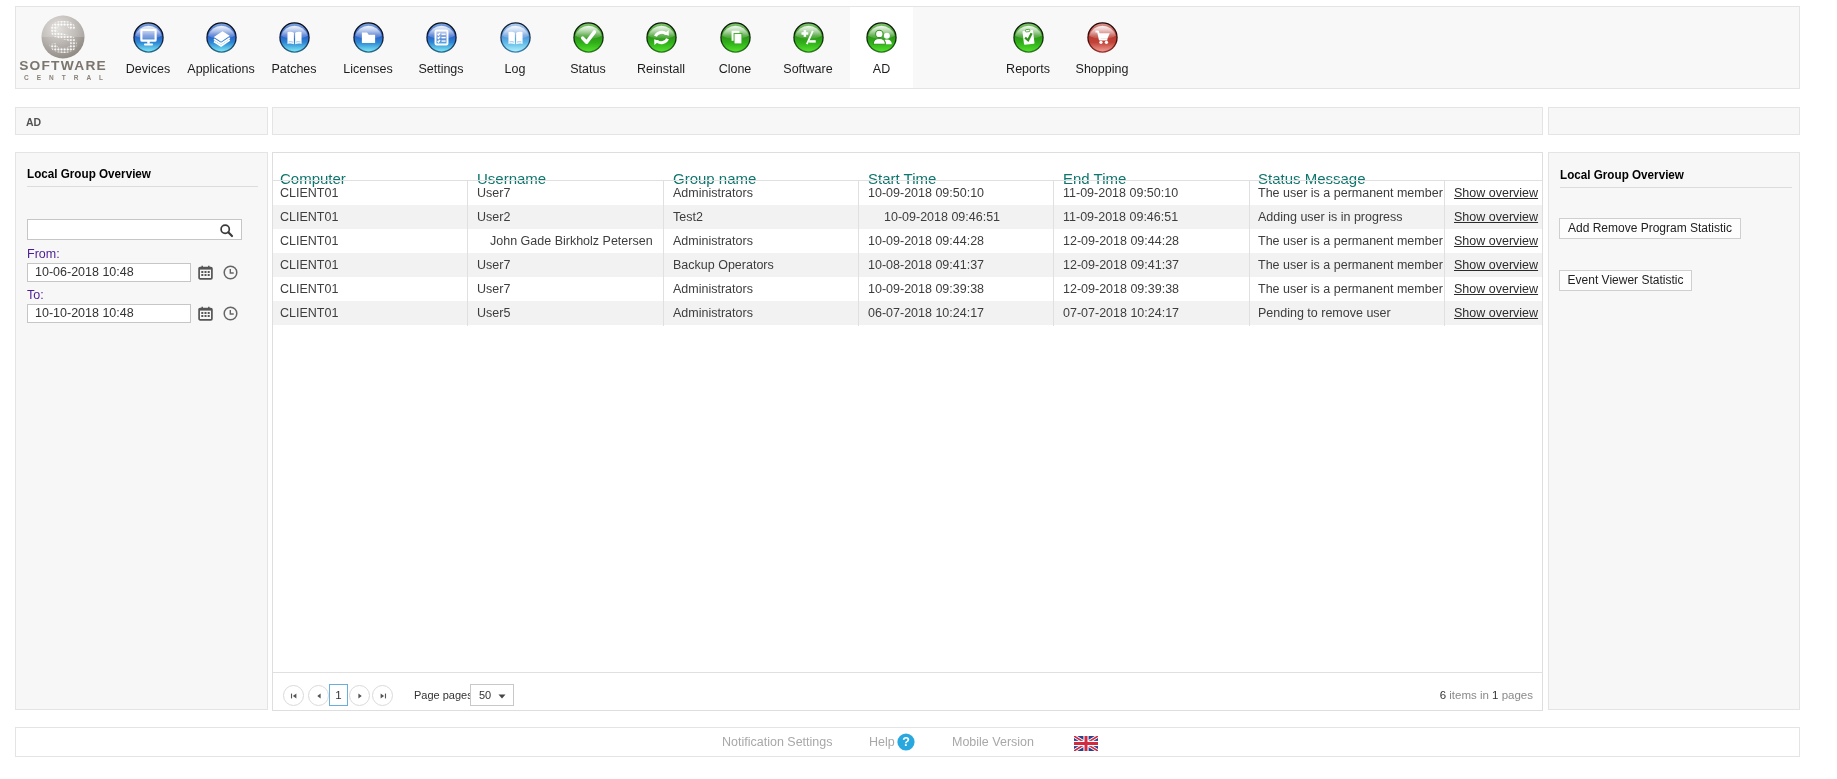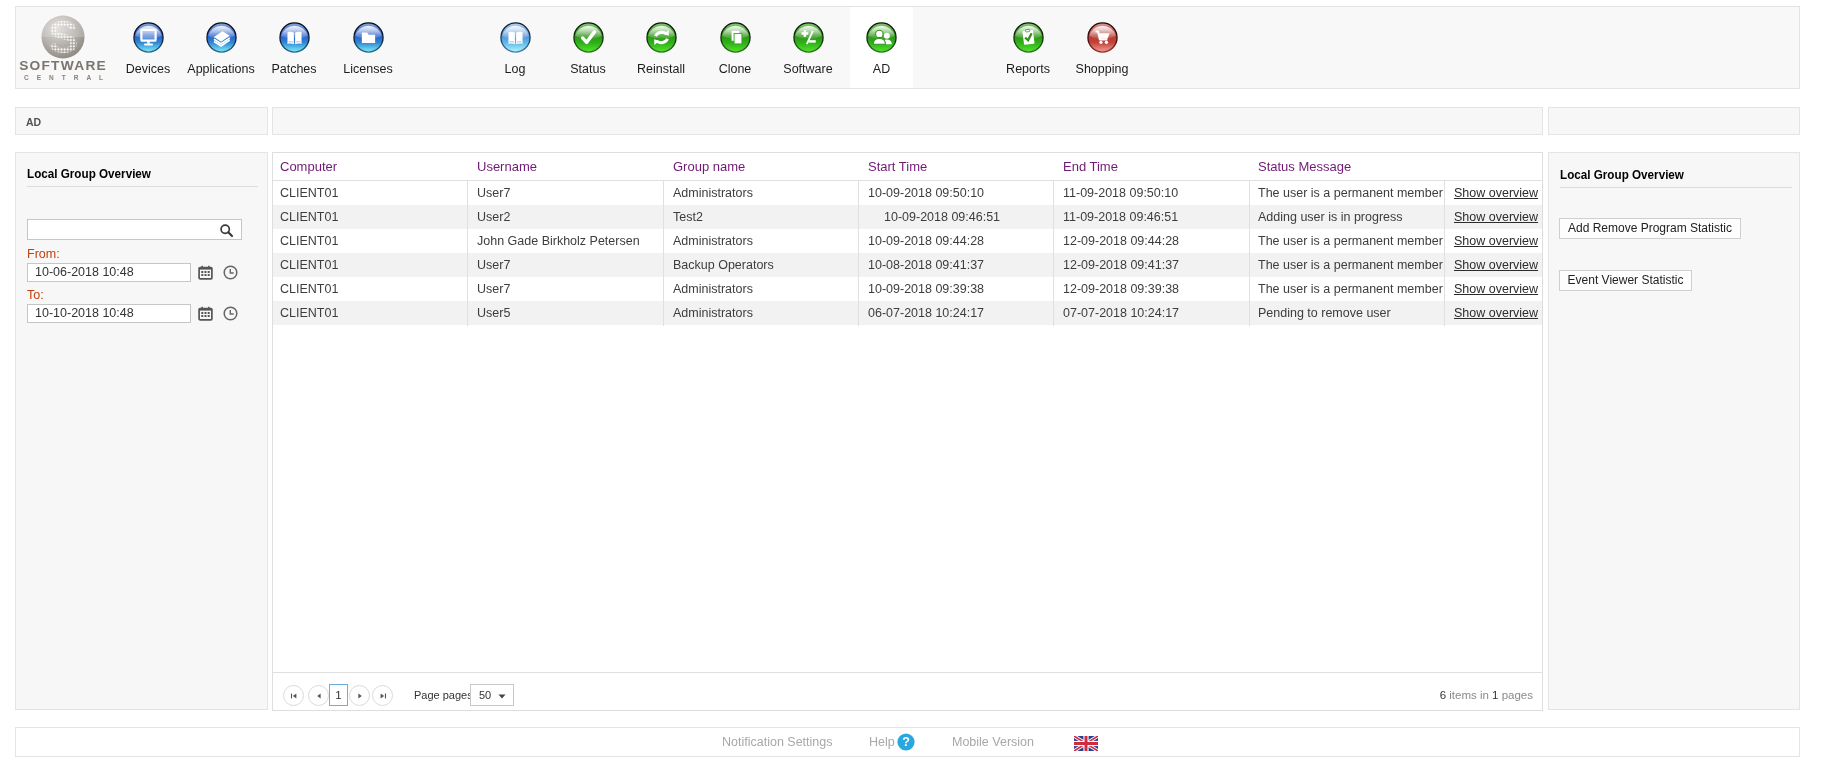--- a/index.html
+++ b/index.html
@@ -18,26 +18,26 @@
   #crumb1 { left:15px; width:253px; }
   #crumb2 { left:272px; width:1271px; }
   #crumb3 { left:1548px; width:252px; }
   #crumb1 span { position:absolute; left:10px; top:8px; font-size:10.5px; font-weight:bold; color:#525252; }
 
   
   #lpanel { left:15px; top:152px; width:253px; height:558px; background:#f7f7f7; border:1px solid #e4e4e4; }
   .ptitle { position:absolute; left:11px; font-size:13.5px; font-weight:bold; color:#000; transform:scaleX(0.865); transform-origin:0 50%; white-space:nowrap; }
   .phr { position:absolute; left:11px; height:1px; background:#dcdcdc; }
   #searchbox { position:absolute; left:11px; top:66px; width:215px; height:21px; background:#fff; border:1px solid #c6c6c6; }
-  .dlabel { position:absolute; left:11px; font-size:12.5px; color:#c2410c; }
+  .dlabel { position:absolute; left:11px; font-size:12.5px; color:#4c1d95; }
   .dinput { position:absolute; left:11px; width:164px; height:19px; background:#fff; border:1px solid #c6c6c6; font-size:12.5px; color:#333; line-height:17px; padding-left:7px; }
 
   
   #tarea { left:272px; top:152px; width:1271px; height:559px; background:#fff; border:1px solid #dedede; }
-  .hcell { position:absolute; top:0; height:27px; line-height:27px; font-size:13px; color:#701a75; }
+  .hcell { position:absolute; top:12px; height:27px; line-height:27px; font-size:15px; color:#0f766e; }
   #thead-line { position:absolute; left:0; top:27px; width:1269px; height:1px; background:#e0e0e0; }
   .trow { position:absolute; left:0; width:1269px; height:24px; }
   .trow.alt { background:#f2f2f2; }
   .tcell { position:absolute; top:0; height:24px; line-height:24px; font-size:12.5px; color:#3d3d3d; white-space:nowrap; }
   .vline { position:absolute; top:28px; width:1px; height:145px; background:#e0e0e0; }
   .shov { text-decoration:underline; color:#2c2c2c; }
 
   
   #pagerline { position:absolute; left:0; top:519px; width:1269px; height:1px; background:#e0e0e0; }
   .pbtn { position:absolute; top:532px; width:21px; height:21px; border:1px solid #dadada; border-radius:50%; background:#fff; }
@@ -174,20 +174,35 @@
   <div class="titem" style="left:315px;">
     <svg class="icn" width="30" height="30" viewBox="0 0 30 30">
       <circle cx="15" cy="15" r="14.7" fill="url(#rg1)"></circle>
         <circle cx="15" cy="15" r="13.5" fill="url(#bb)"></circle>
       <path d="M2.1,13.2 A13.5,13.5 0 0 1 27.9,13.2 C22.5,16.9 7.5,16.9 2.1,13.2 Z" fill="url(#gl)"></path>
       <path d="M8.6,10.2 L13.6,10.2 L15.2,12.4 L21.4,12.4 L21.4,20.4 L8.6,20.4 Z" fill="#fff"></path>
     </svg>
     <div class="lbl">Licenses</div>
   </div>
 
+  <div class="titem" style="left:388px;">
+    <svg class="icn" width="30" height="30" viewBox="0 0 30 30">
+      <circle cx="15" cy="15" r="14.7" fill="url(#rg1)"></circle>
+        <circle cx="15" cy="15" r="13.5" fill="url(#bb)"></circle>
+      <path d="M2.1,13.2 A13.5,13.5 0 0 1 27.9,13.2 C22.5,16.9 7.5,16.9 2.1,13.2 Z" fill="url(#gl)"></path>
+      <rect x="9.2" y="8.2" width="11.6" height="13.6" rx="1" fill="rgba(255,255,255,0.22)" stroke="#fff" stroke-width="1.9"></rect>
+      <path d="M11.2,11.7 L12.1,12.6 L13.5,10.8" stroke="#fff" stroke-width="1.4" fill="none"></path>
+      <rect x="15" y="11.2" width="4" height="1.3" fill="#fff"></rect>
+      <path d="M11.2,15 L12.1,15.9 L13.5,14.1" stroke="#fff" stroke-width="1.4" fill="none"></path>
+      <rect x="15" y="14.5" width="4" height="1.3" fill="#fff"></rect>
+      <path d="M11.2,18.3 L12.1,19.2 L13.5,17.4" stroke="#fff" stroke-width="1.4" fill="none"></path>
+      <rect x="15" y="17.8" width="4" height="1.3" fill="#fff"></rect>
+    </svg>
+    <div class="lbl">Settings</div>
+  </div>
 
   <div class="titem" style="left:462px;text-decoration:underline;">
     <svg class="icn" width="30" height="30" viewBox="0 0 30 30">
       <circle cx="15" cy="15" r="14.7" fill="url(#rg2)"></circle>
         <circle cx="15" cy="15" r="13.5" fill="url(#lb)"></circle>
       <path d="M2.1,13.2 A13.5,13.5 0 0 1 27.9,13.2 C22.5,16.9 7.5,16.9 2.1,13.2 Z" fill="url(#gl)"></path>
       <path d="M8.2,9.9 C10.2,9.2 12.7,9.3 14.4,10.3 L14.4,21.6 C12.7,20.7 10.2,20.6 8.2,21.2 Z" fill="#fff"></path>
       <path d="M21.8,9.9 C19.8,9.2 17.3,9.3 15.6,10.3 L15.6,21.6 C17.3,20.7 19.8,20.6 21.8,21.2 Z" fill="#fff"></path>
       <path d="M9.2,19.2 C10.8,18.9 12.4,19 13.6,19.5 M16.4,19.5 C17.6,19 19.2,18.9 20.8,19.2" stroke="#9cc0e8" stroke-width="0.9" fill="none"></path>
     </svg>
@@ -362,21 +377,21 @@
     <div class="tcell" style="left:7px;">CLIENT01</div>
     <div class="tcell" style="left:204px;">User2</div>
     <div class="tcell" style="left:400px;">Test2</div>
     <div class="tcell" style="left:595px;margin-left:16px;">10-09-2018 09:46:51</div>
     <div class="tcell" style="left:790px;">11-09-2018 09:46:51</div>
     <div class="tcell" style="left:985px;">Adding user is in progress</div>
     <div class="tcell shov" style="left:1181px;">Show overview</div>
   </div>
   <div class="trow" style="top:76px;">
     <div class="tcell" style="left:7px;">CLIENT01</div>
-    <div class="tcell" style="left:204px;">John Gade Birkholz Petersen</div>
+    <div class="tcell" style="left:217px;">John Gade Birkholz Petersen</div>
     <div class="tcell" style="left:400px;">Administrators</div>
     <div class="tcell" style="left:595px;">10-09-2018 09:44:28</div>
     <div class="tcell" style="left:790px;">12-09-2018 09:44:28</div>
     <div class="tcell" style="left:985px;">The user is a permanent member</div>
     <div class="tcell shov" style="left:1181px;">Show overview</div>
   </div>
   <div class="trow alt" style="top:100px;">
     <div class="tcell" style="left:7px;">CLIENT01</div>
     <div class="tcell" style="left:204px;">User7</div>
     <div class="tcell" style="left:400px;">Backup Operators</div>

